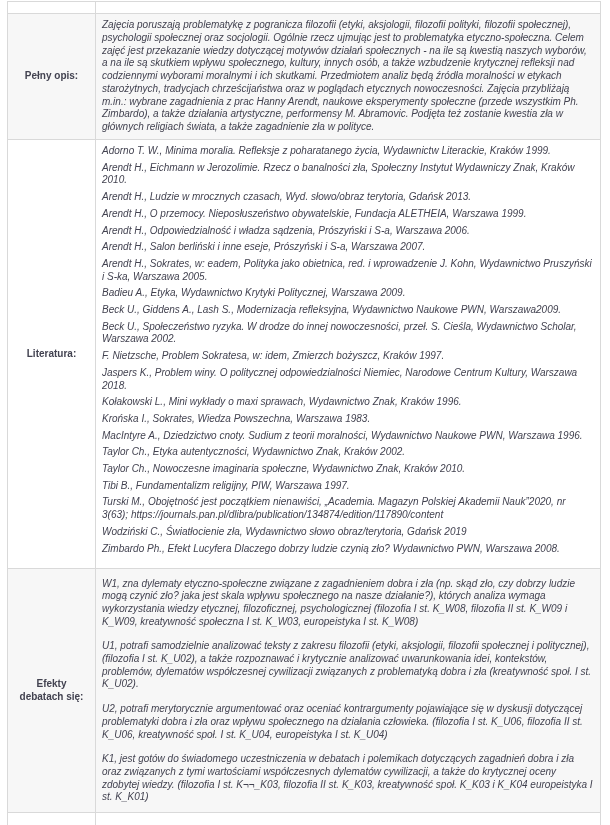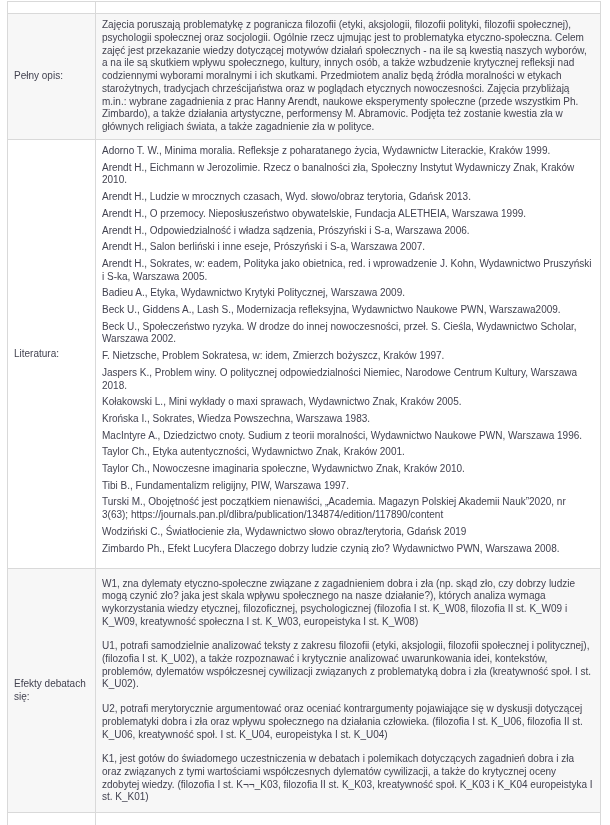--- a/index.html
+++ b/index.html
@@ -23,31 +23,31 @@
   table.course th, table.course td{
     border:1px solid var(--border);
     font-size:10px;
     line-height:12.7px;
     vertical-align:middle;
     padding:5px 6px;
     word-wrap:break-word;
   }
   table.course col.c-label{width:88px;}
   th.row-label{
-    font-weight:normal;
-    text-align:left;
+    font-weight:bold;
+    text-align:center;
     vertical-align:middle;
   }
   tr.shaded{background:var(--shaded);}
   tr.plain{background:var(--white);}
   tr.spacer{height:12px;}
   tr.spacer td{padding:0;}
   tr.tail{height:13px;}
   tr.tail td{padding:0;border-bottom:none;}
-  td.row-content p{margin:0;}
+  td.row-content p{margin:0;font-style:italic;}
   tr.row-desc td.row-content p{margin:0;}
   tr.row-lit td.row-content p{margin:0 0 4px 0;}
   tr.row-lit td.row-content p:last-child{margin-bottom:8px;}
   tr.row-efekty td.row-content p{margin:0 0 12px 0;}
   tr.row-efekty td.row-content p:last-child{margin-bottom:0;}
   tr.row-desc{height:126px;}
   tr.row-lit{height:429px;}
   tr.row-efekty{height:244px;}
 </style>
 </head>
@@ -77,24 +77,24 @@
           <p>Arendt H., Ludzie w mrocznych czasach, Wyd. słowo/obraz terytoria, Gdańsk 2013.</p>
           <p>Arendt H., O przemocy. Nieposłuszeństwo obywatelskie, Fundacja ALETHEIA, Warszawa 1999.</p>
           <p>Arendt H., Odpowiedzialność i władza sądzenia, Prószyński i S-a, Warszawa 2006.</p>
           <p>Arendt H., Salon berliński i inne eseje, Prószyński i S-a, Warszawa 2007.</p>
           <p>Arendt H., Sokrates, w: eadem, Polityka jako obietnica, red. i wprowadzenie J. Kohn, Wydawnictwo Pruszyński i S-ka, Warszawa 2005.</p>
           <p>Badieu A., Etyka, Wydawnictwo Krytyki Politycznej, Warszawa 2009.</p>
           <p>Beck U., Giddens A., Lash S., Modernizacja refleksyjna, Wydawnictwo Naukowe PWN, Warszawa2009.</p>
           <p>Beck U., Społeczeństwo ryzyka. W drodze do innej nowoczesności, przeł. S. Cieśla, Wydawnictwo Scholar, Warszawa 2002.</p>
           <p>F. Nietzsche, Problem Sokratesa, w: idem, Zmierzch bożyszcz, Kraków 1997.</p>
           <p>Jaspers K., Problem winy. O politycznej odpowiedzialności Niemiec, Narodowe Centrum Kultury, Warszawa 2018.</p>
-          <p>Kołakowski L., Mini wykłady o maxi sprawach, Wydawnictwo Znak, Kraków 2005.</p>
+          <p>Kołakowski L., Mini wykłady o maxi sprawach, Wydawnictwo Znak, Kraków 1996.</p>
           <p>Krońska I., Sokrates, Wiedza Powszechna, Warszawa 1983.</p>
           <p>MacIntyre A., Dziedzictwo cnoty. Sudium z teorii moralności, Wydawnictwo Naukowe PWN, Warszawa 1996.</p>
-          <p>Taylor Ch., Etyka autentyczności, Wydawnictwo Znak, Kraków 2001.</p>
+          <p>Taylor Ch., Etyka autentyczności, Wydawnictwo Znak, Kraków 2002.</p>
           <p>Taylor Ch., Nowoczesne imaginaria społeczne, Wydawnictwo Znak, Kraków 2010.</p>
           <p>Tibi B., Fundamentalizm religijny, PIW, Warszawa 1997.</p>
           <p>Turski M., Obojętność jest początkiem nienawiści, „Academia. Magazyn Polskiej Akademii Nauk”2020, nr 3(63); https://journals.pan.pl/dlibra/publication/134874/edition/117890/content</p>
           <p>Wodziński C., Światłocienie zła, Wydawnictwo słowo obraz/terytoria, Gdańsk 2019</p>
           <p>Zimbardo Ph., Efekt Lucyfera Dlaczego dobrzy ludzie czynią zło? Wydawnictwo PWN, Warszawa 2008.</p>
         </td>
   </tr>
   <tr class="shaded row-efekty">
     <th class="row-label">Efekty debatach się:</th>
     <td class="row-content">

